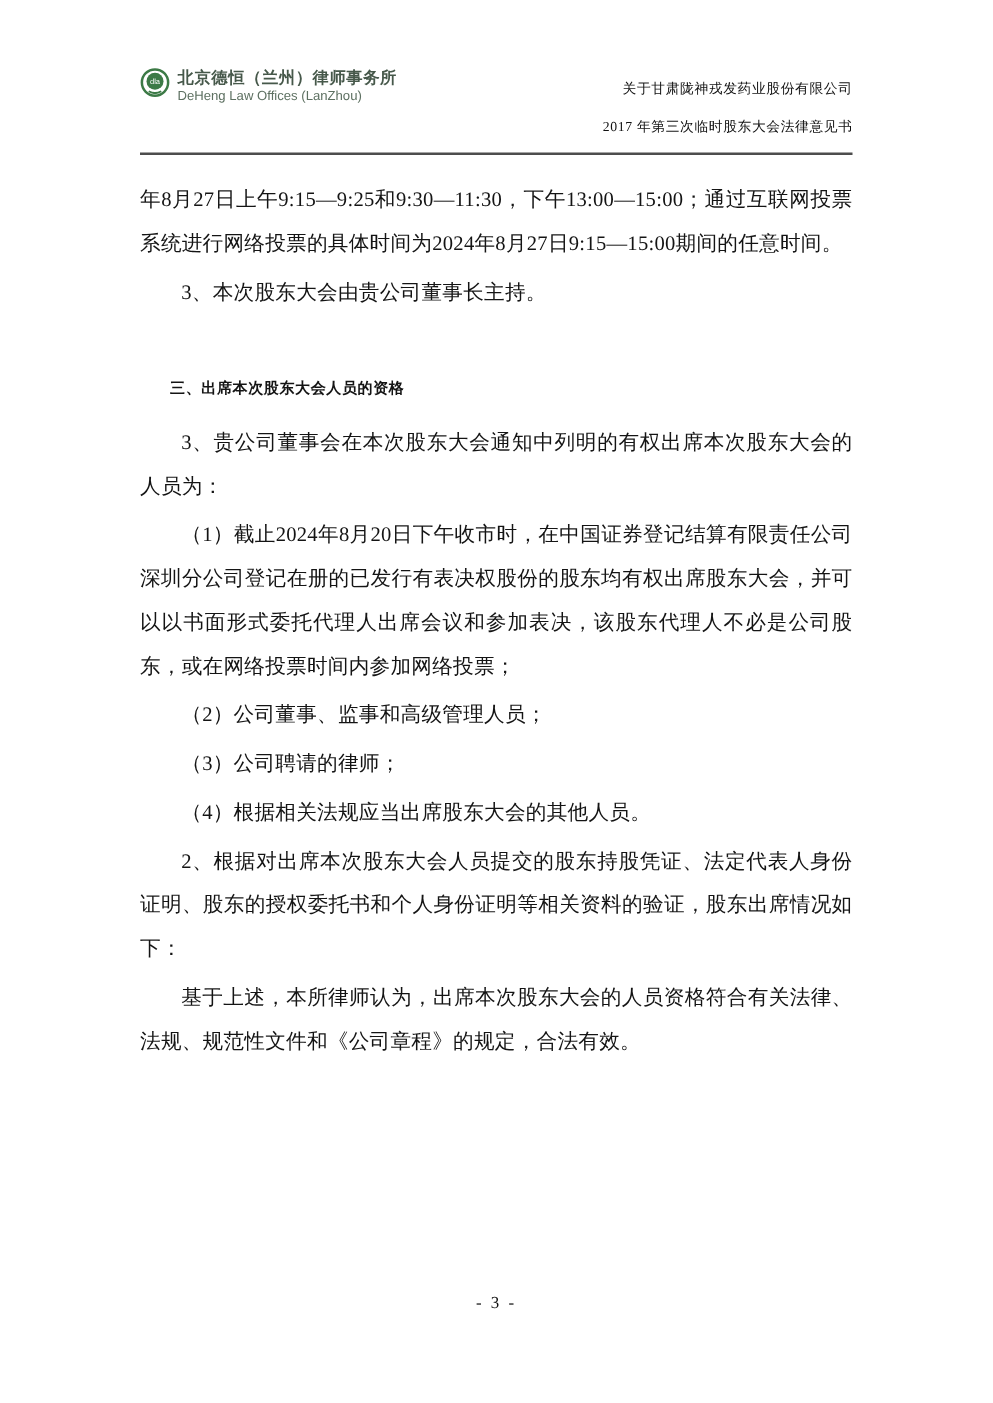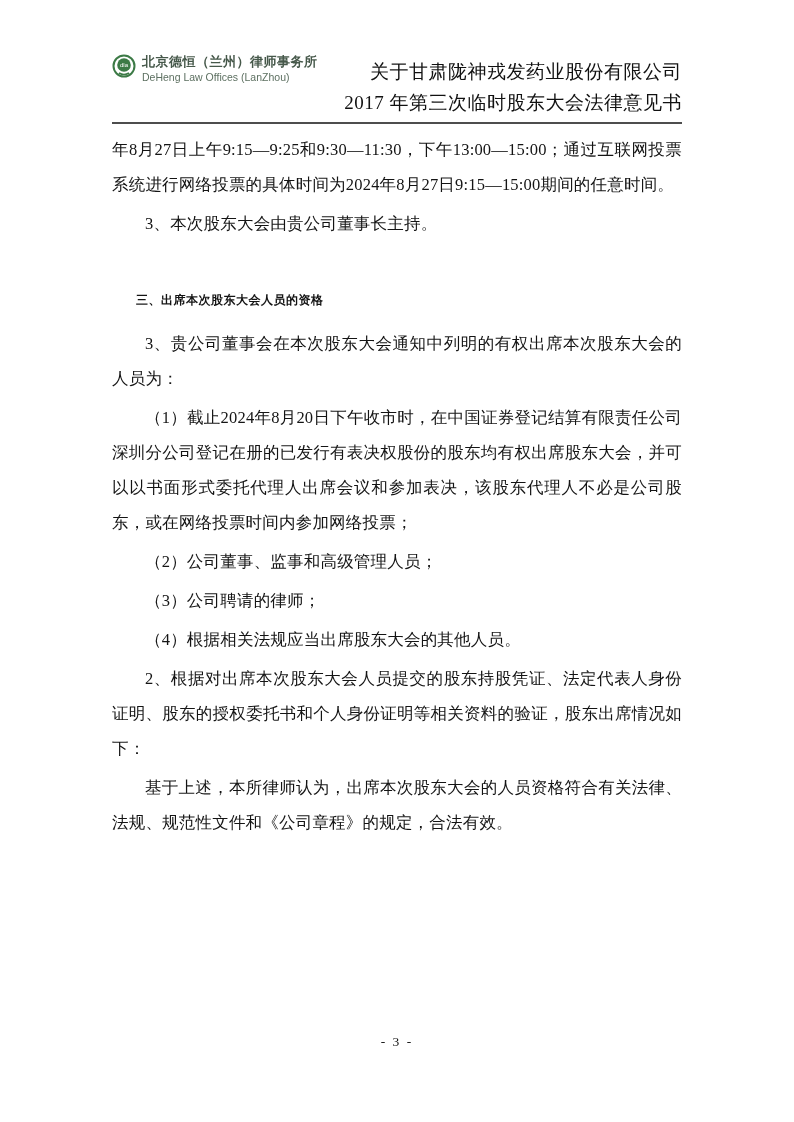--- a/index.html
+++ b/index.html
@@ -49,35 +49,35 @@
     letter-spacing: 0.5px;
   }
   .firm-en {
     font-family: "Liberation Sans", "DejaVu Sans", sans-serif;
     font-size: 10.5px;
     color: #5d7061;
     line-height: 14px;
   }
   .doc-titles {
     text-align: right;
-    font-size: 19px;
+    font-size: 11px;
     line-height: 31px;
     padding-top: 6px;
     color: #111;
     letter-spacing: 0.5px;
   }
   .hdr-rule {
     height: 0;
     border: none;
     border-top: 2.5px solid #4d4d4d;
     margin: 4px 0 0 0;
   }
   
   main {
-    margin-top: 8px;
+    margin-top: 18px;
     font-size: 16.5px;
     line-height: 35px;
     text-align: justify;
     letter-spacing: 0.2px;
   }
   main p {
     margin: 4px 0;
   }
   p.cont { text-indent: 0; }
   p.ind  { text-indent: 2em; }

